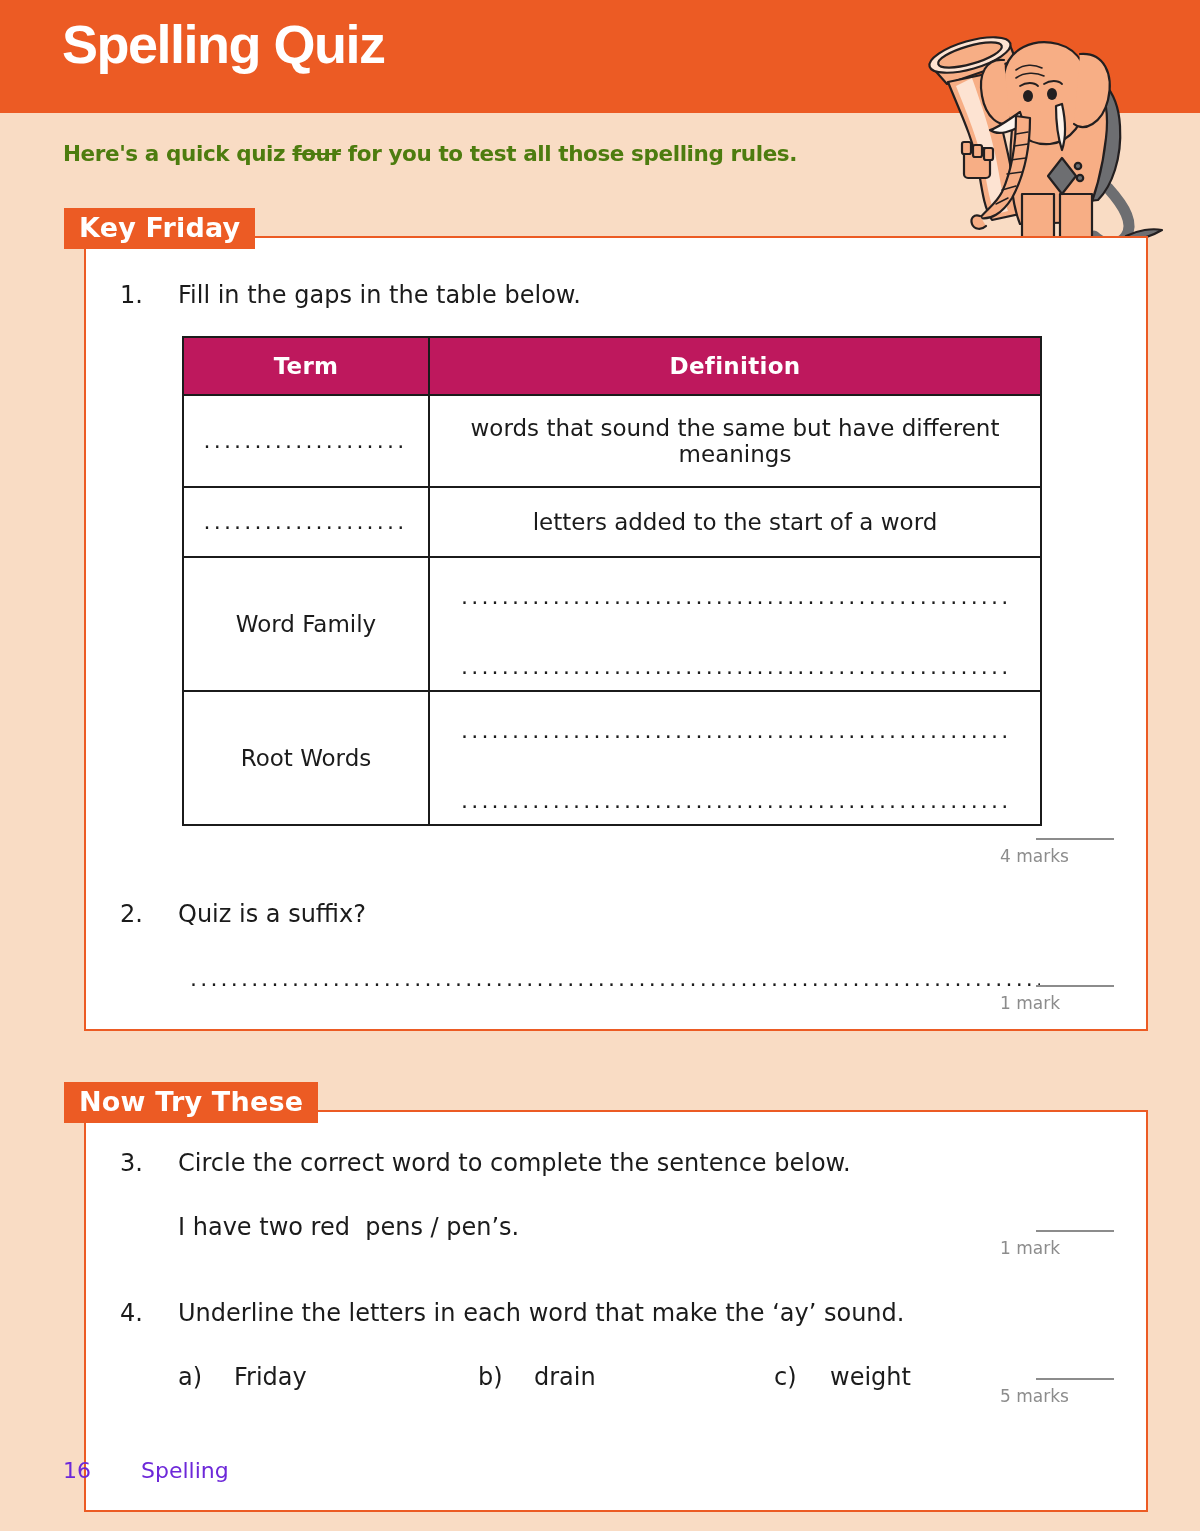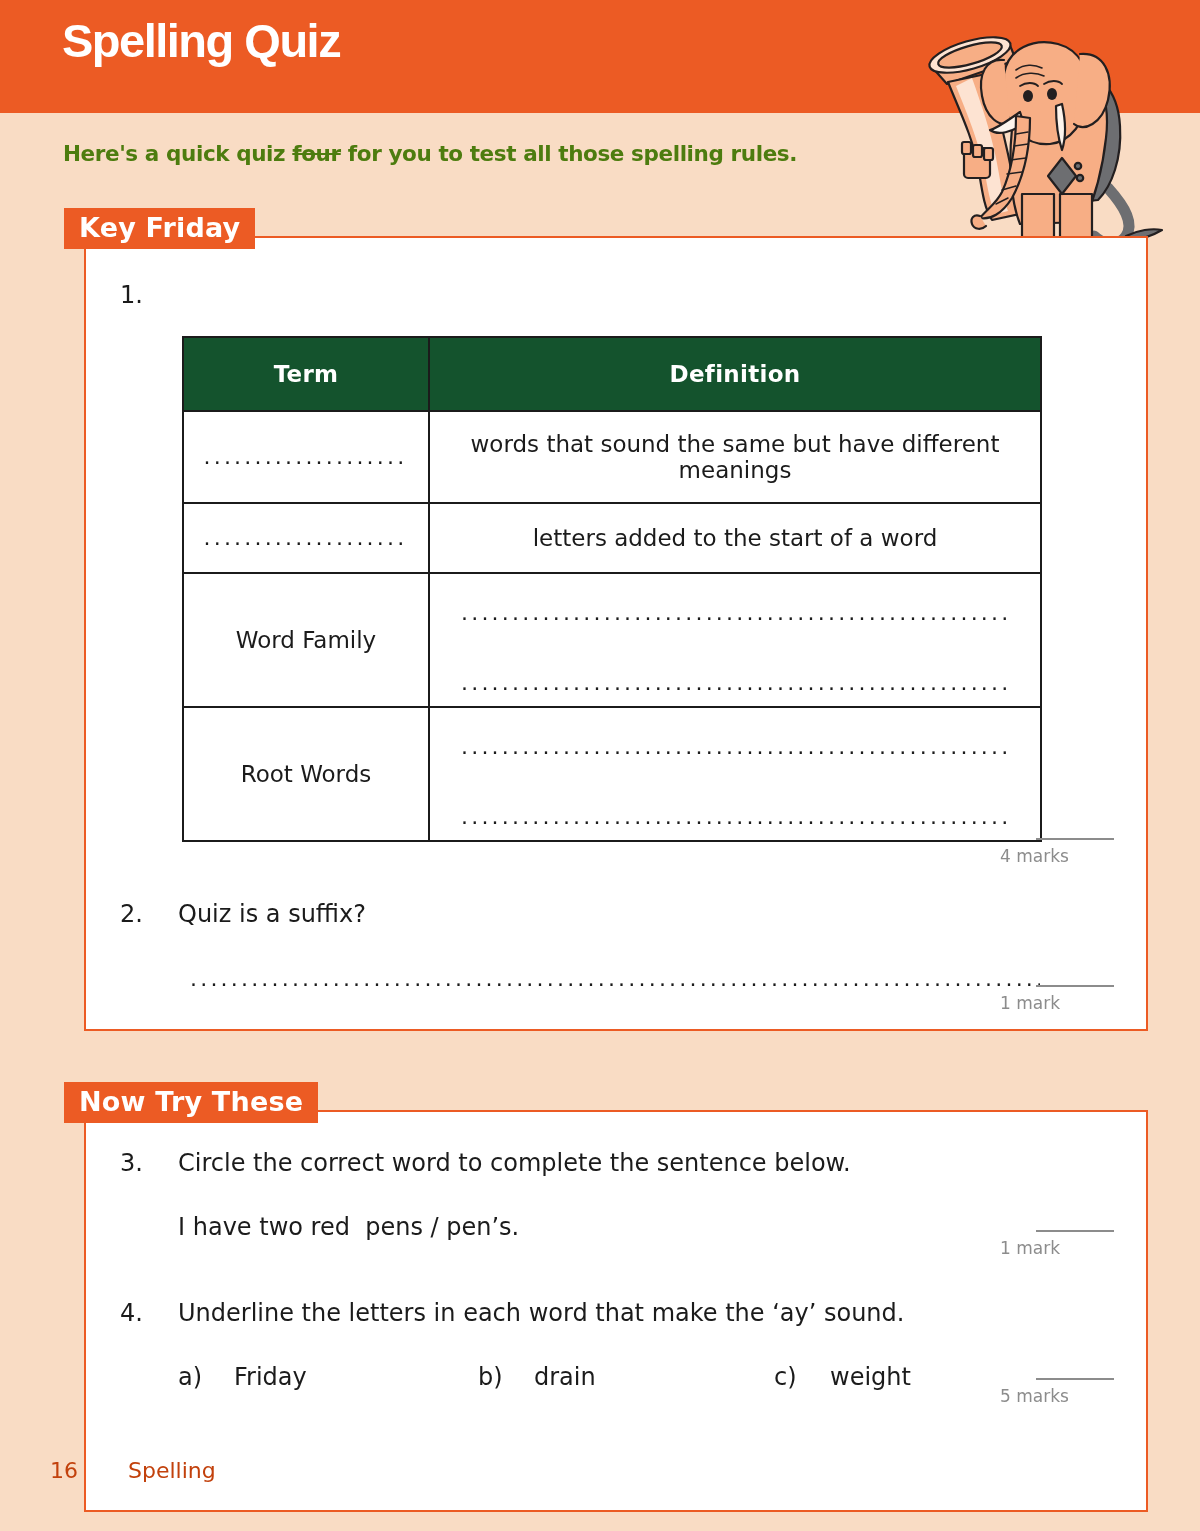--- a/index.html
+++ b/index.html
@@ -23,21 +23,21 @@
     width: 1200px;
     height: 113px;
     background: #EC5B24;
   }
   .page-title {
     position: absolute;
     left: 62px;
     top: 13px;
     font-family: "Liberation Sans", sans-serif;
     font-weight: bold;
-    font-size: 47px;
+    font-size: 54px;
     letter-spacing: -1.5px;
     color: #FFFFFF;
   }
 
   
   .intro {
     position: absolute;
     left: 63px;
     top: 141px;
     font-family: "DejaVu Sans", sans-serif;
@@ -117,25 +117,25 @@
     border-collapse: collapse;
     table-layout: fixed;
   }
   .quiz-table th,
   .quiz-table td {
     border: 2px solid #1b1b1b;
     font-family: "DejaVu Sans", sans-serif;
     color: #1b1b1b;
   }
   .quiz-table th {
-    background: #14532d;
+    background: #be185d;
     color: #FFFFFF;
     font-weight: bold;
     font-size: 23px;
-    height: 74px;
+    height: 58px;
     text-align: center;
     letter-spacing: 0.3px;
   }
   .col-term { width: 246px; }
   .col-def  { width: 612px; }
   .quiz-table td {
     text-align: center;
     font-size: 23px;
     vertical-align: middle;
     padding: 6px 10px;
@@ -223,26 +223,26 @@
     white-space: nowrap;
   }
   .opt-a { width: 300px; }
   .opt-b { width: 296px; }
   .opt-c { width: 190px; }
   .opt-label { width: 56px; flex: 0 0 56px; }
 
   
   .footer {
     position: absolute;
-    left: 50px;
+    left: 63px;
     top: 1458px;
     display: flex;
     font-family: "DejaVu Sans", sans-serif;
     font-size: 22px;
-    color: #c2410c;
+    color: #6d28d9;
     align-items: flex-end;
   }
   .footer-page { width: 78px; flex: 0 0 78px; }
 </style>
 </head>
 <body>
 
 <div class="header-banner"></div>
 <div class="page-title">Spelling Quiz</div>
 
@@ -303,20 +303,21 @@
     <circle cx="168" cy="170" r="3.2" fill="#6D6E71"></circle>
   </g>
 </svg>
 </div>
 
 <div class="section" id="section-key-words"></div>
 <div class="section-tab" id="tab-key-words">Key Friday</div>
 
 <div class="q-row" id="q1">
   <span class="q-num">1.</span>
+  <span class="q-text">Fill in the gaps in the table below.</span>
 </div>
 
 <table class="quiz-table">
   <thead>
     <tr>
       <th class="col-term">Term</th>
       <th class="col-def">Definition</th>
     </tr>
   </thead>
   <tbody>

